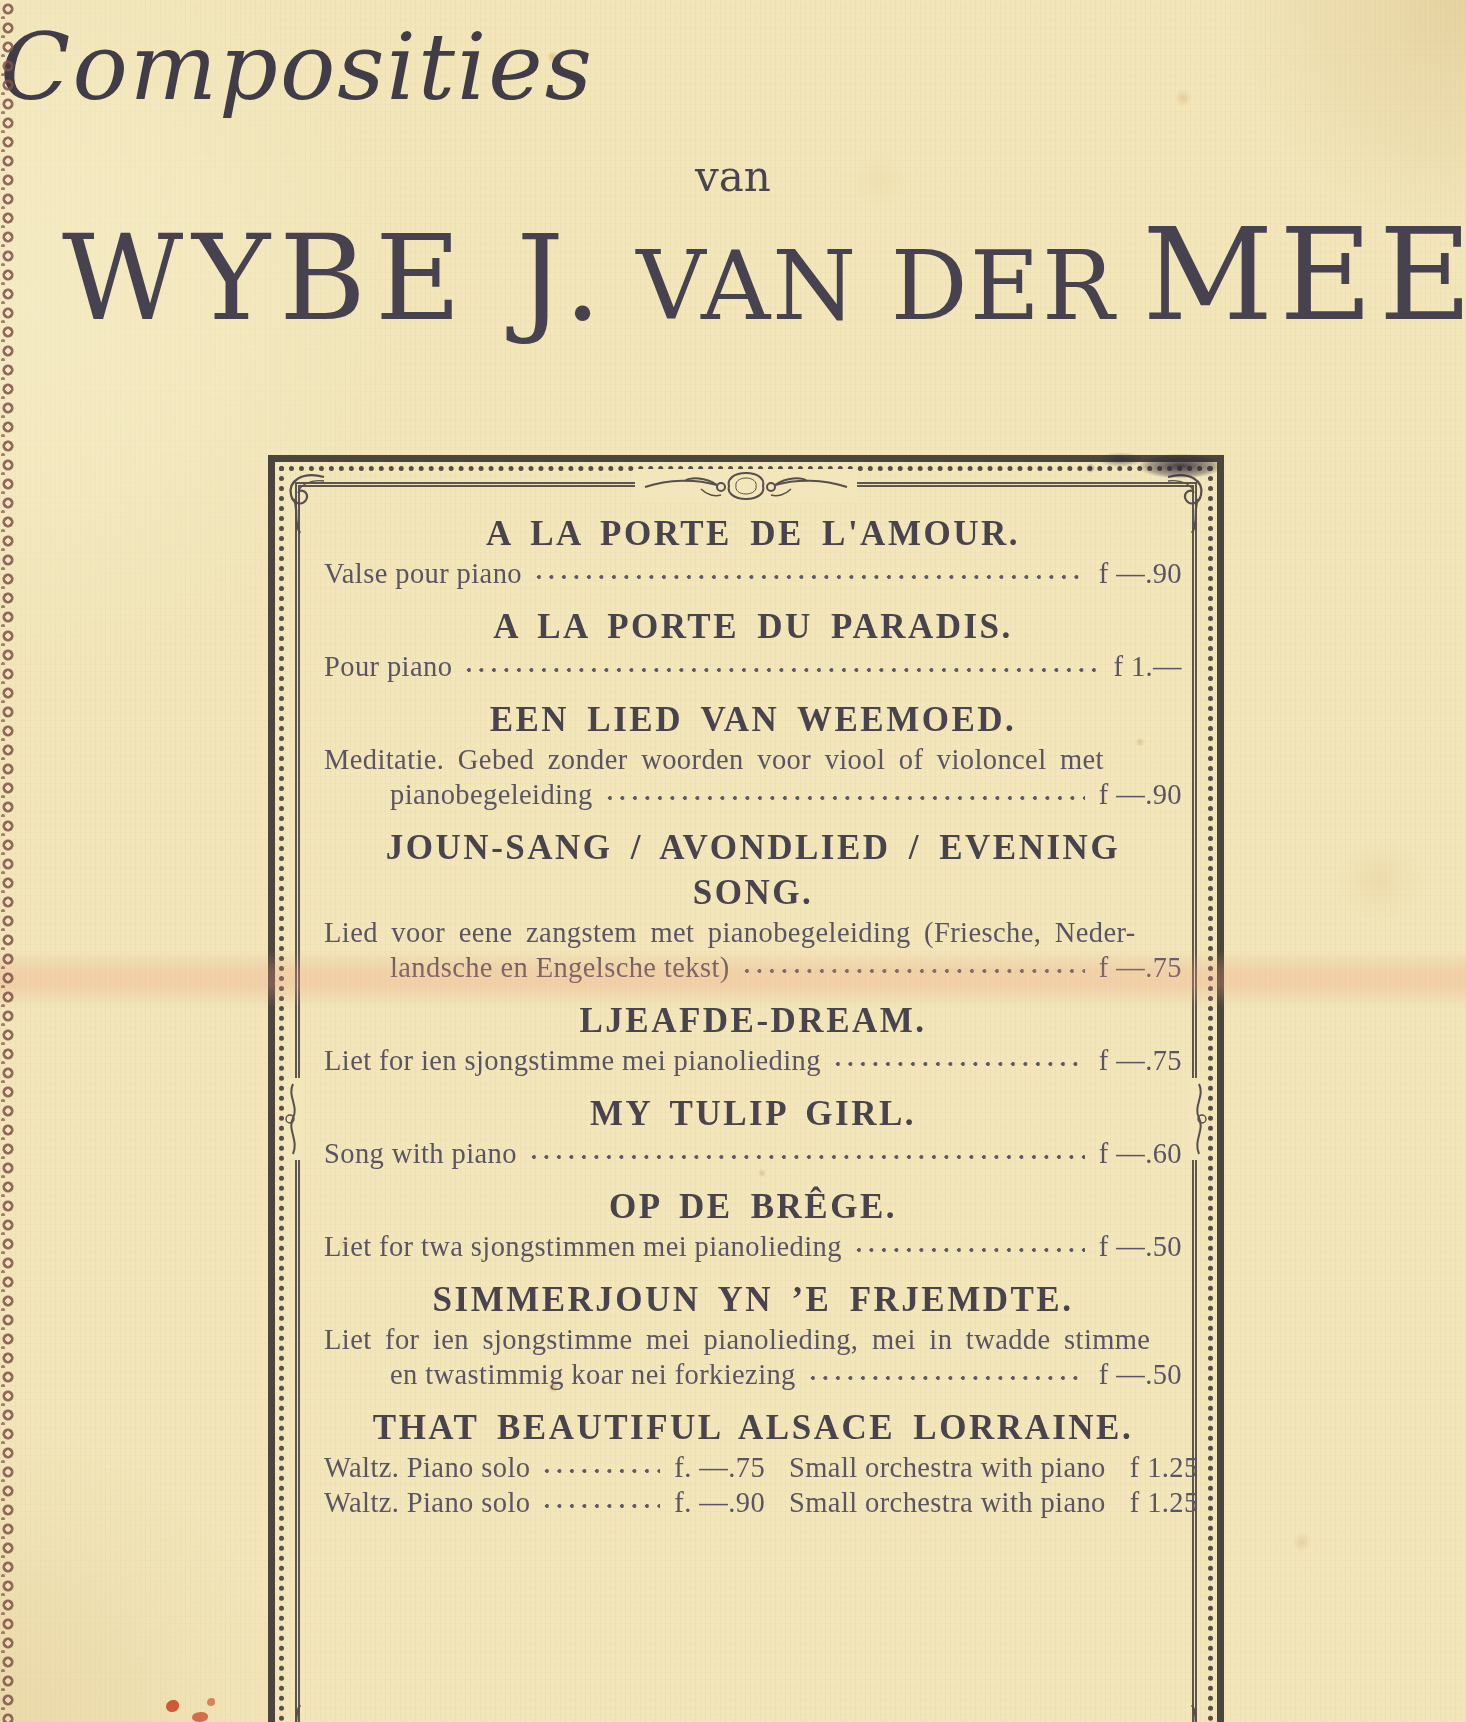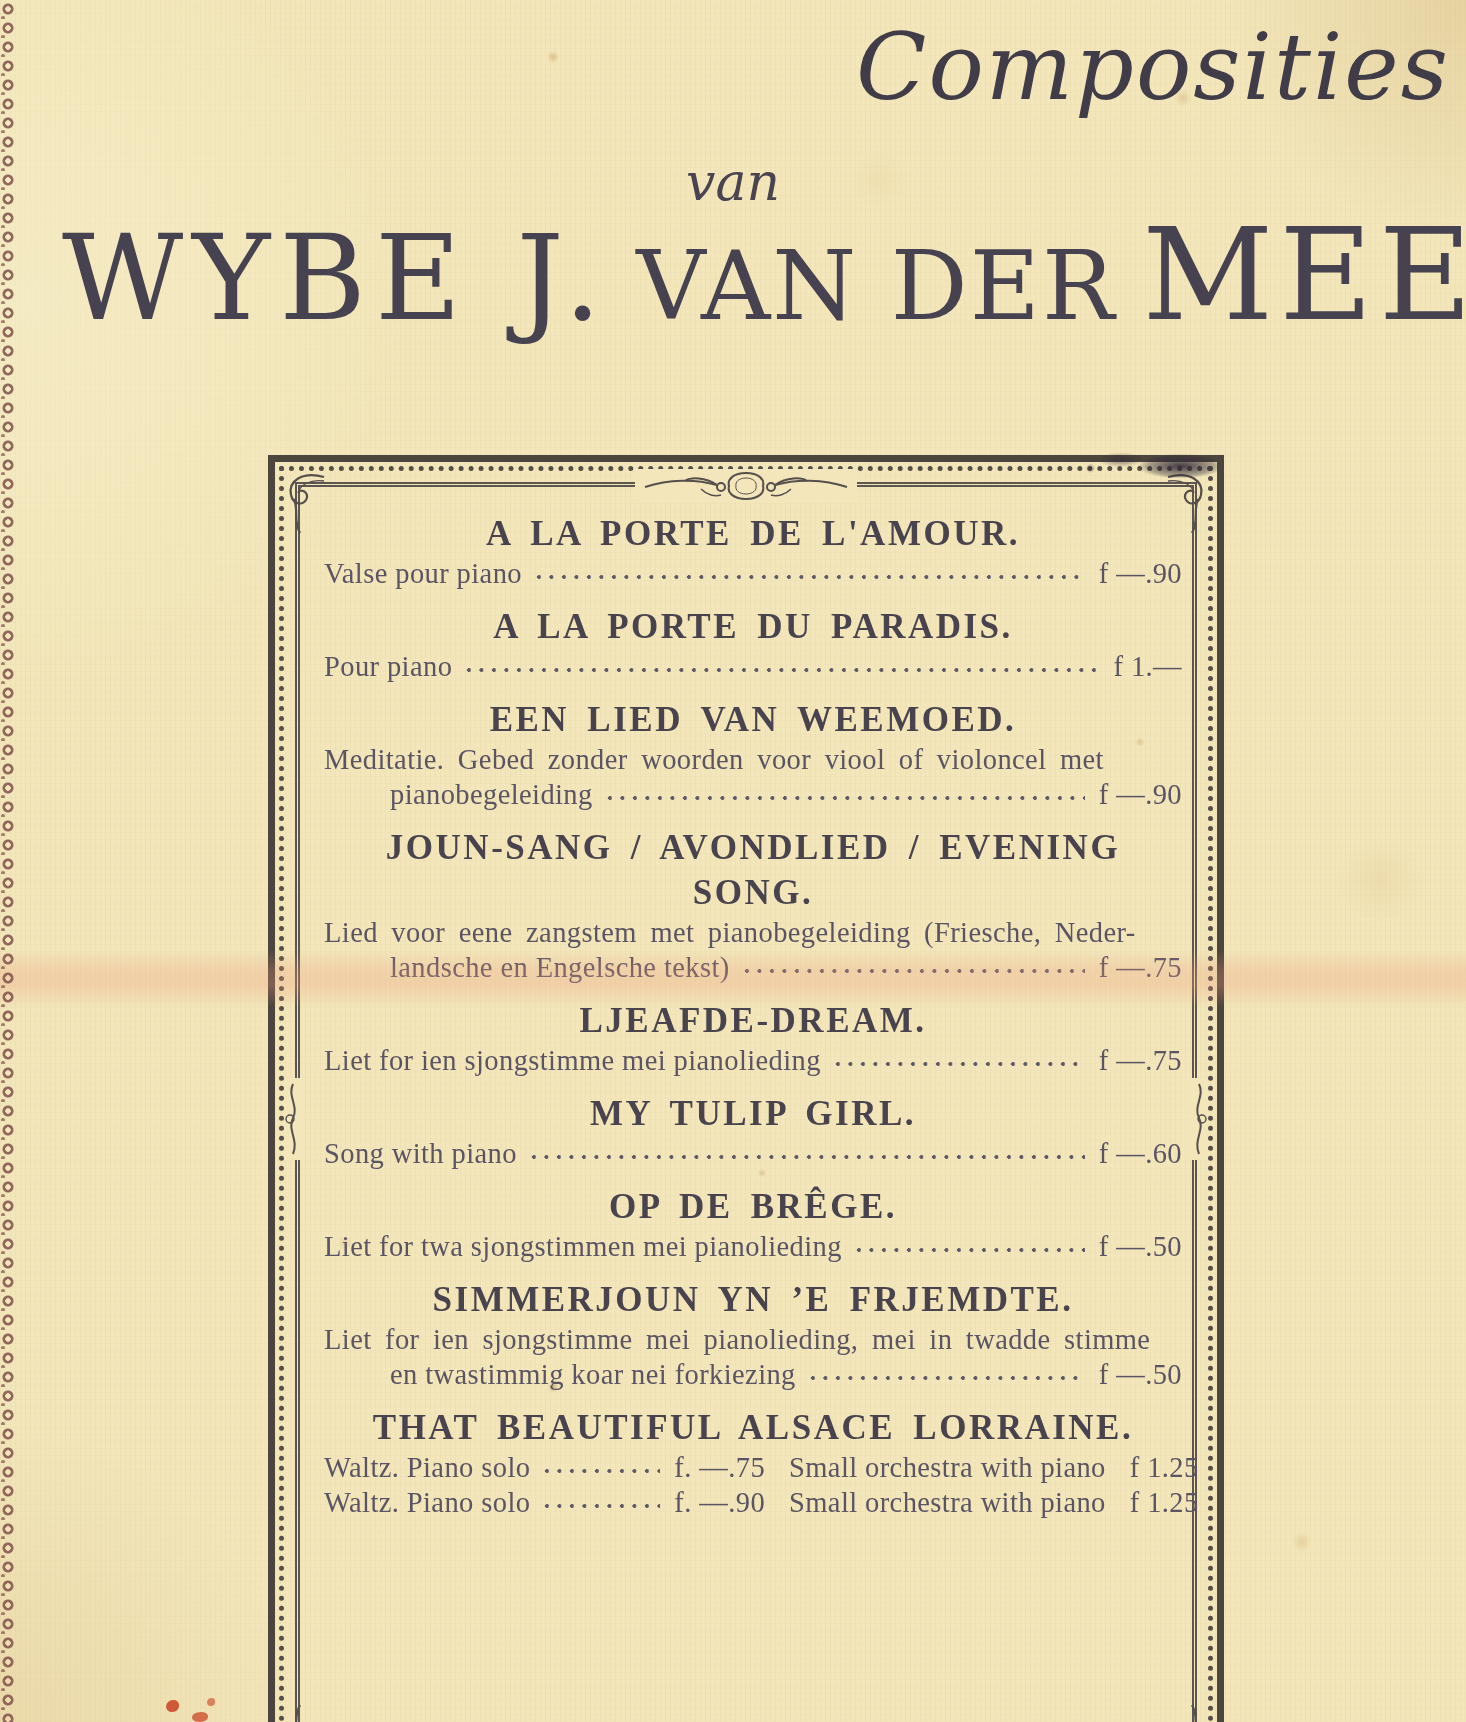--- a/index.html
+++ b/index.html
@@ -39,27 +39,27 @@
   .fold-band{
     position:absolute;left:0;top:950px;width:100%;height:58px;z-index:3;pointer-events:none;
     background:linear-gradient(180deg, rgba(238,152,120,0) 0%, rgba(238,152,120,0.26) 35%, rgba(240,158,126,0.30) 60%, rgba(238,152,120,0) 100%);
   }
   .speck{position:absolute;z-index:4;background:#cf5836;border-radius:60% 45% 55% 50%;}
   .speck.s1{left:166px;top:1700px;width:13px;height:12px;}
   .speck.s2{left:192px;top:1712px;width:16px;height:10px;opacity:.85;}
   .speck.s3{left:207px;top:1698px;width:8px;height:8px;opacity:.7;}
 
   .page-title{
-    position:absolute;top:14px;left:0;right:16px;text-align:right;z-index:2;
+    position:absolute;top:14px;left:0;right:16px;text-align:left;z-index:2;
     font-family:"DejaVu Serif", serif;font-style:italic;font-weight:500;
     font-size:92px;letter-spacing:2px;color:#403c48;
   }
   .page-subtitle{
     position:absolute;top:152px;left:0;right:16px;text-align:center;z-index:2;
-    font-family:"DejaVu Serif", serif;font-style:italic;font-size:52px;color:#4a4450;padding-left:16px;
+    font-family:"DejaVu Serif", serif;font-size:42px;color:#4a4450;padding-left:16px;
   }
   .composer-name{
     position:absolute;top:200px;left:62px;z-index:2;white-space:nowrap;
     font-family:"DejaVu Serif", serif;color:#474250;
     display:flex;align-items:baseline;
   }
   .composer-name .n1{font-size:118px;letter-spacing:9px;}
   .composer-name .n2{font-size:96px;letter-spacing:2px;margin-left:26px;text-align:right;}
   .composer-name .n3{font-size:128px;letter-spacing:6px;margin-left:26px;}
 

